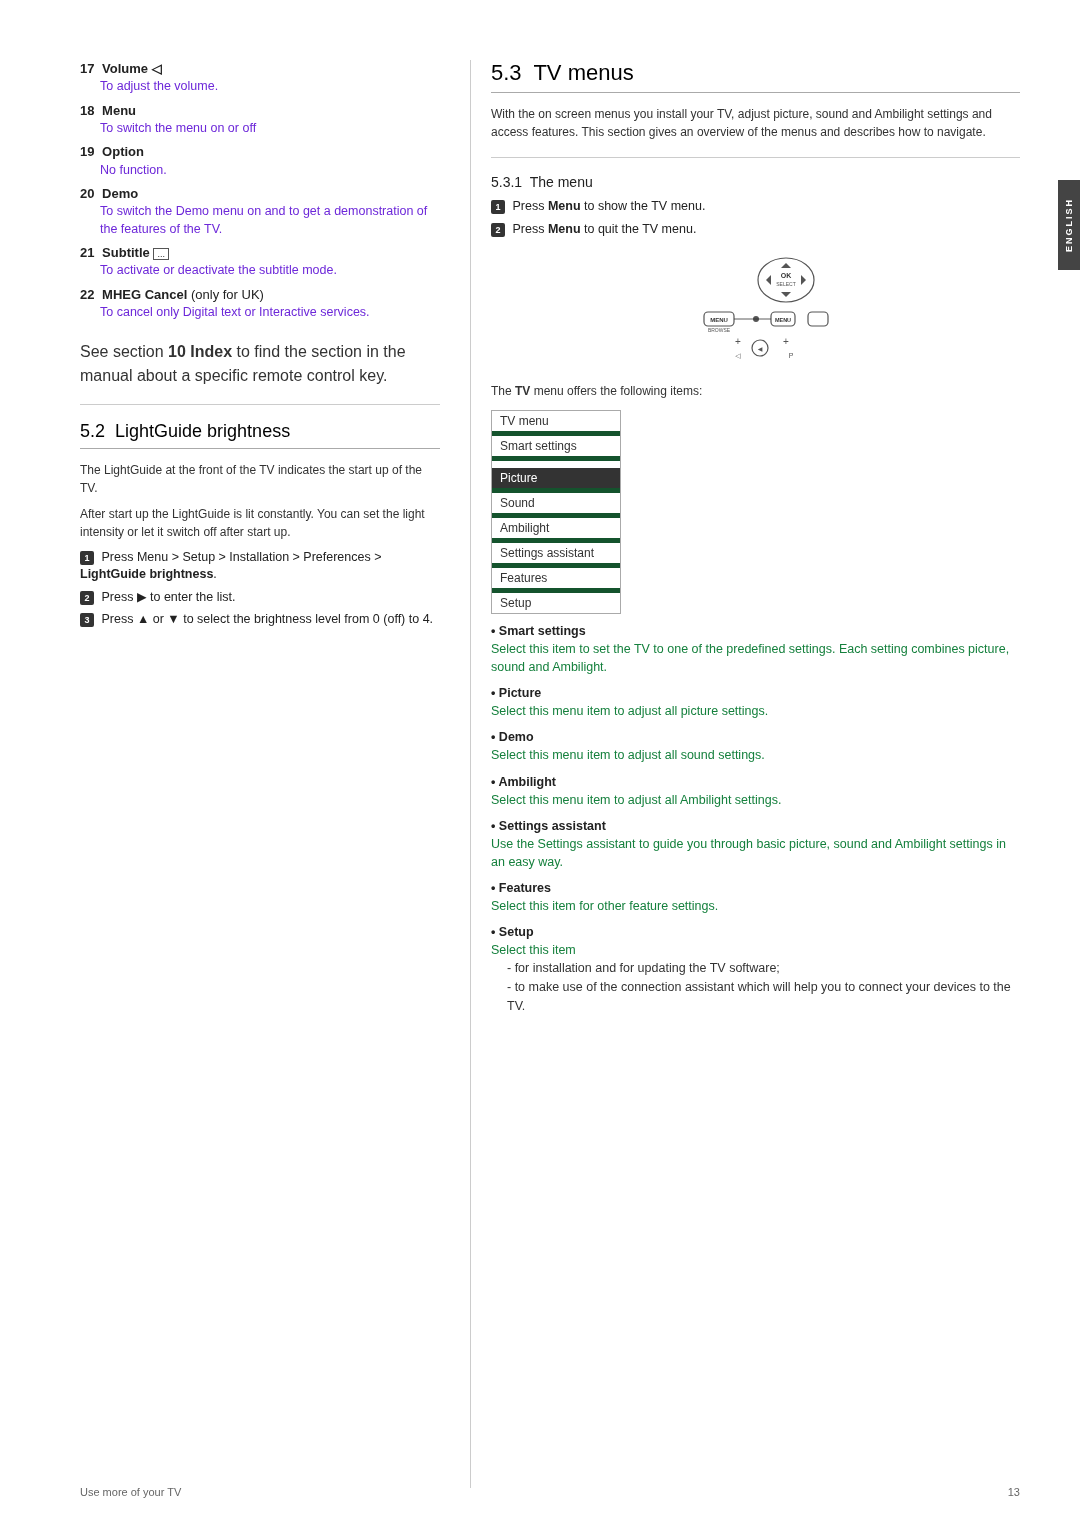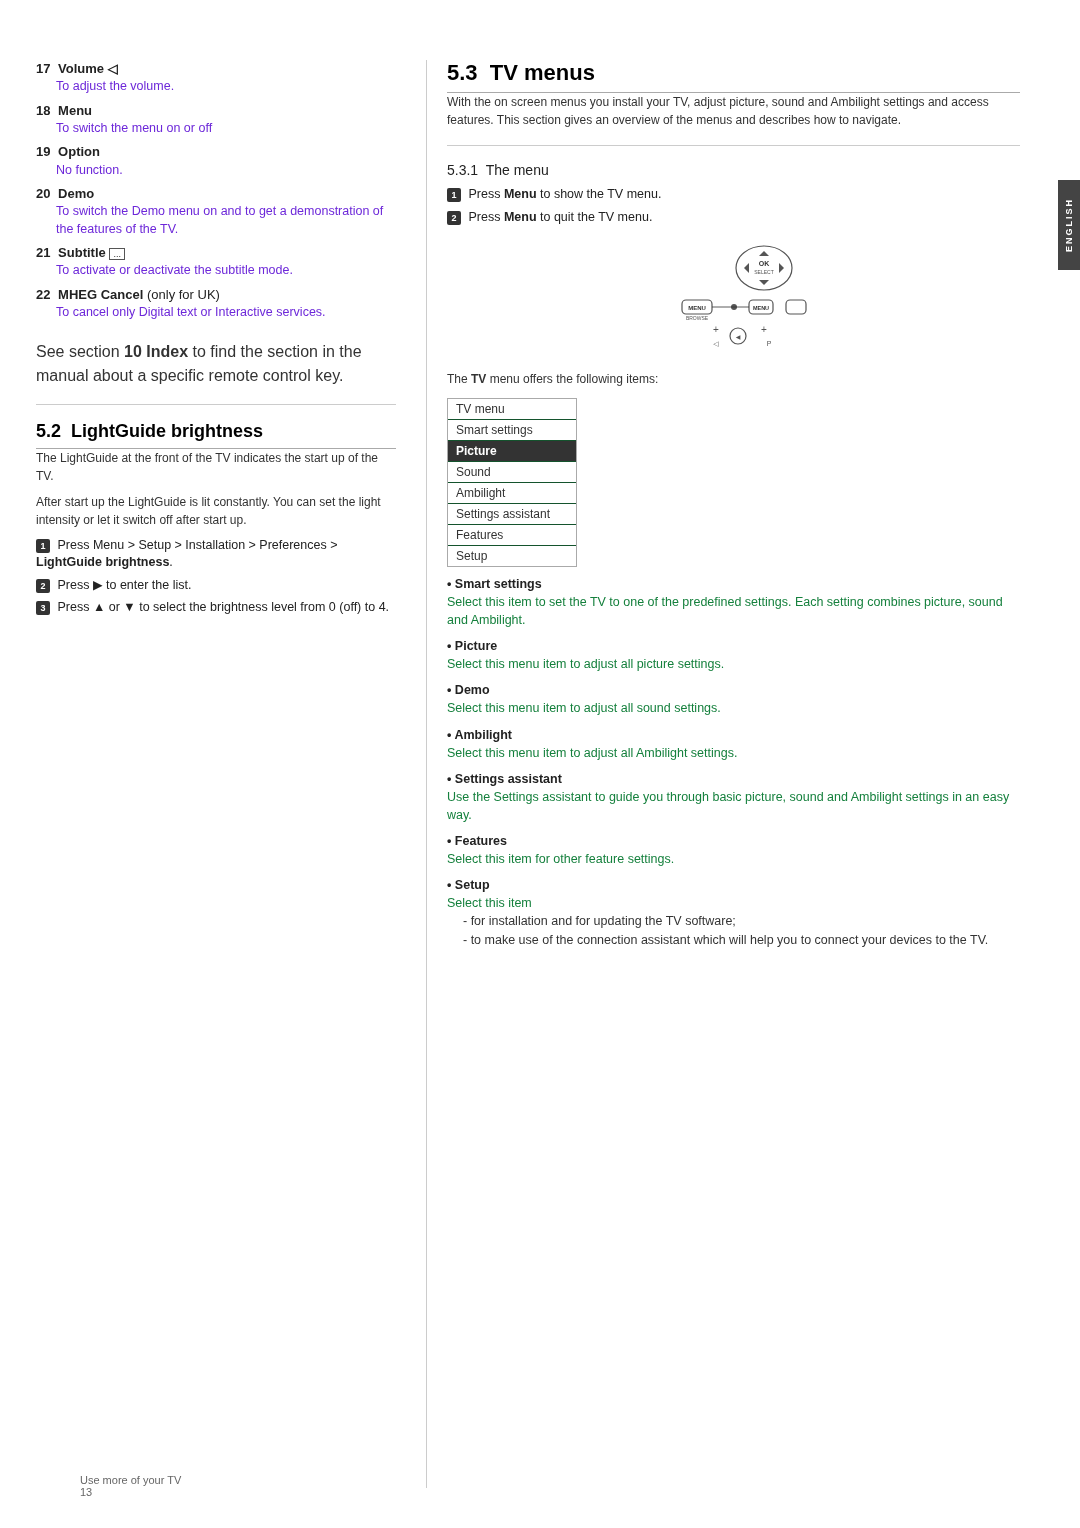--- a/index.html
+++ b/index.html
@@ -42,21 +42,21 @@
       text-orientation: mixed;
       transform: rotate(180deg);
       letter-spacing: 2px;
     }
 
     
     .content {
       display: flex;
       flex-direction: row;
       width: 100%;
-      padding: 60px 60px 40px 36px;
+      padding: 60px 60px 40px 80px;
     }
 
     
     .left-column {
       width: 390px;
       padding-right: 30px;
       flex-shrink: 0;
     }
 
     
@@ -81,21 +81,22 @@
     }
     .list-item .desc {
       margin-left: 20px;
       color: #6d28d9;
       font-size: 12.5px;
     }
 
     
     .section-title {
       font-size: 22px;
-      font-weight: bold;
+      font-weight: normal;
+      margin-bottom: 12px;
       color: #000;
       border-bottom: 1px solid #aaa;
       padding-bottom: 6px;
     }
 
     .subsection-title {
       font-size: 14px;
       font-weight: normal;
       margin-bottom: 8px;
     }
@@ -150,30 +151,31 @@
 
     
     .tv-menu-table {
       border: 1px solid #aaa;
       width: 130px;
       margin: 10px 0;
       font-size: 12px;
     }
     .tv-menu-table .menu-row {
       padding: 3px 8px;
-      border-bottom: 1px solid #14532d;
+      border-bottom: 5px solid #14532d;
       color: #333;
     }
     .tv-menu-table .menu-row:last-child {
       border-bottom: none;
     }
     .tv-menu-table .menu-row.highlighted {
       background: #333;
       color: #fff;
-      font-weight: bold;
+      font-weight: normal;
+      margin-top: 7px;
     }
 
     
     .step-marker {
       display: inline-block;
       width: 14px;
       height: 14px;
       background: #333;
       color: #fff;
       font-size: 9px;
@@ -193,21 +195,20 @@
     
     .footer {
       position: absolute;
       bottom: 30px;
       left: 80px;
       right: 60px;
       display: flex;
       justify-content: space-between;
       font-size: 11px;
       color: #666;
-      flex-direction: column;
     }
   </style>
 </head>
 <body>
 
 <div class="page-container">
 
   <div class="side-tab">
     <span class="side-tab-text">ENGLISH</span>
   </div>

